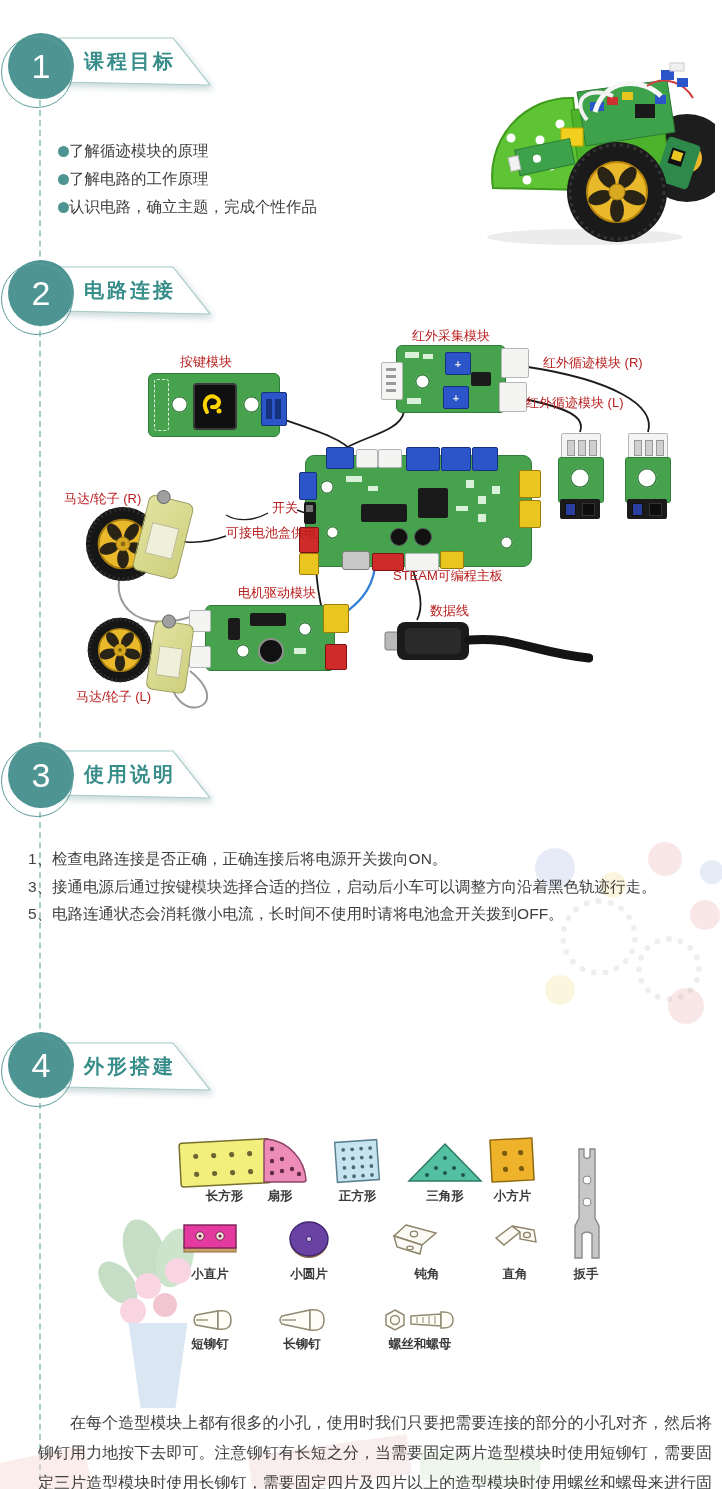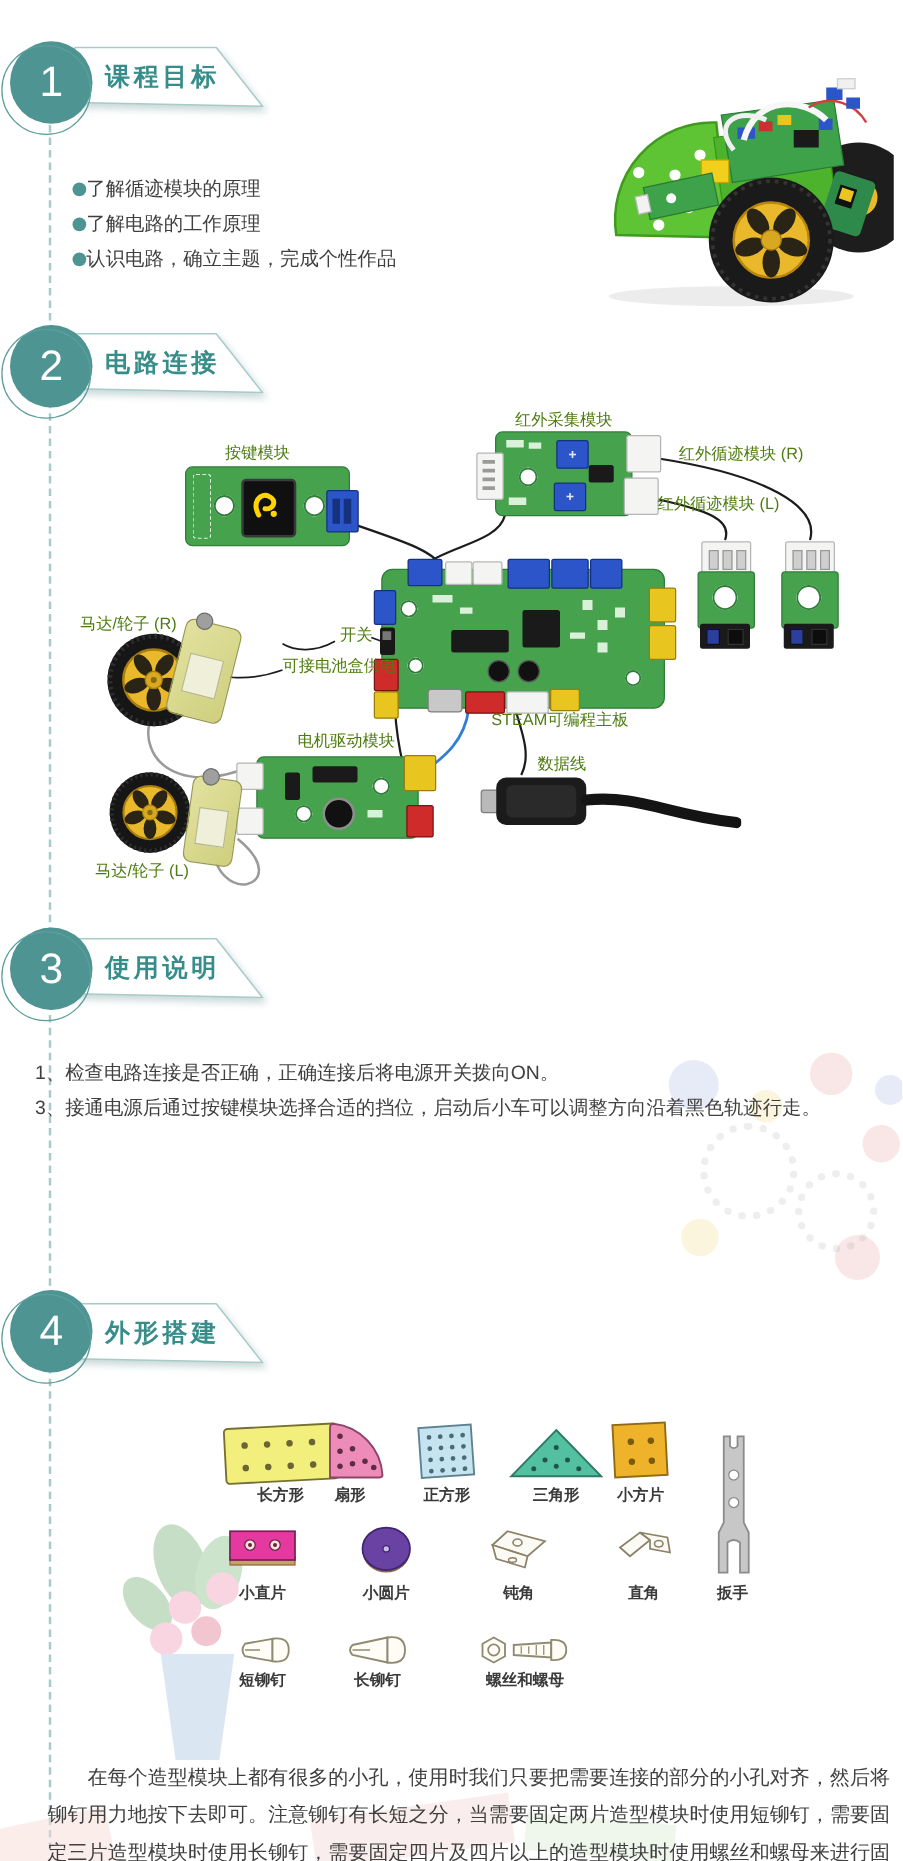--- a/index.html
+++ b/index.html
@@ -26,21 +26,21 @@
   .diagram{position:absolute;left:0;top:320px;width:722px;height:412px;}
   .pcb{position:absolute;background:#46a24d;border:1.5px solid #2e7d38;border-radius:6px;}
   .hole{position:absolute;background:#fff;border-radius:50%;box-shadow:inset 0 0 0 1.5px #2e7d38;}
   .conn{position:absolute;border-radius:2px;}
   .c-blue{background:#2b55c8;border:1px solid #16317e;}
   .c-yel{background:#e9c520;border:1px solid #9a7d0a;}
   .c-red{background:#cf2b2b;border:1px solid #7c1212;}
   .c-wht{background:#f4f4f2;border:1px solid #b5b5b5;}
   .chip{position:absolute;background:#1a1a1a;border-radius:2px;}
   .silk{position:absolute;background:#d9f0d9;}
-  .dlabel{position:absolute;font-size:13px;color:#4d7c0f;white-space:nowrap;z-index:4;}
+  .dlabel{position:absolute;font-size:13px;color:#b91c1c;white-space:nowrap;z-index:4;}
   .pot{position:absolute;background:#2b55c8;border:1px solid #16317e;border-radius:2px;
        display:flex;align-items:center;justify-content:center;}
   .pot::after{content:"+";color:#e8e8e8;font-size:11px;font-weight:700;}
   .motor{position:absolute;background:linear-gradient(120deg,#e2e2a0,#cfcf7e);
          border:1.5px solid #9a9a55;border-radius:7px;}
   .motor::before{content:"";position:absolute;left:6px;top:-8px;width:12px;height:12px;
          border-radius:50%;background:#9f9f9f;border:1px solid #6e6e6e;}
   .switch{position:absolute;background:#181818;border-radius:2px;}
   .switch::after{content:"";position:absolute;left:2px;top:3px;width:7px;height:7px;background:#777;}
   
@@ -363,20 +363,21 @@
   <div class="ribbon" style="top:750px">
     <svg width="152" height="50" viewBox="0 0 152 50">
         <path d="M1,1 L114,1 L151,48 L1,45 Z" fill="#ffffff" stroke="#a6cbc9" stroke-width="1.2"></path>
       </svg>
     <span class="ribbon-title">使用说明</span>
   </div>
 
   <div class="instr">
     <div>1、检查电路连接是否正确，正确连接后将电源开关拨向ON。</div>
     <div>3、接通电源后通过按键模块选择合适的挡位，启动后小车可以调整方向沿着黑色轨迹行走。</div>
+    <div>5、电路连通状态会消耗微小电流，长时间不使用时请将电池盒开关拨到OFF。</div>
   </div>
 
   <div class="sec-circle" style="top:1032px">
     <span class="sec-num">4</span>
   </div>
   <div class="ribbon" style="top:1042px">
     <svg width="152" height="50" viewBox="0 0 152 50">
         <path d="M1,1 L114,1 L151,48 L1,45 Z" fill="#ffffff" stroke="#a6cbc9" stroke-width="1.2"></path>
       </svg>
     <span class="ribbon-title">外形搭建</span>
@@ -491,21 +492,21 @@
   <svg class="abs" style="left:490px;top:1218px" width="50" height="42" viewBox="0 0 50 42">
     <g fill="#fbfaf4" stroke="#8c8268" stroke-width="1.4">
       <path d="M6,20 L22,8 L30,14 L14,27 Z"></path>
         <path d="M22,8 L44,12 L46,24 L30,21 L30,14 Z"></path>
     </g>
     <ellipse cx="37" cy="17" rx="3.4" ry="2.6" fill="none" stroke="#8c8268" stroke-width="1.3"></ellipse>
   </svg>
 
   <div class="part-label" style="left:175px;top:1266px;width:70px">小直片</div>
   <div class="part-label" style="left:278px;top:1266px;width:62px">小圆片</div>
-  <div class="part-label" style="left:385px;top:1266px;width:60px">钝角</div>
+  <div class="part-label" style="left:397px;top:1266px;width:60px">钝角</div>
   <div class="part-label" style="left:485px;top:1266px;width:60px">直角</div>
   <div class="part-label" style="left:564px;top:1266px;width:44px">扳手</div>
 
   <svg class="abs" style="left:188px;top:1306px" width="45" height="28" viewBox="0 0 45 28">
     <g fill="#fffdf6" stroke="#8f8a72" stroke-width="1.5">
       <path d="M8,9 L30,5 L30,23 L8,19 Q4,14 8,9 Z"></path>
       <path d="M30,5 Q43,3 43,14 Q43,25 30,23 Z"></path>
     </g>
     <path d="M8,14 L20,14" stroke="#8f8a72" stroke-width="1.3"></path>
   </svg>

